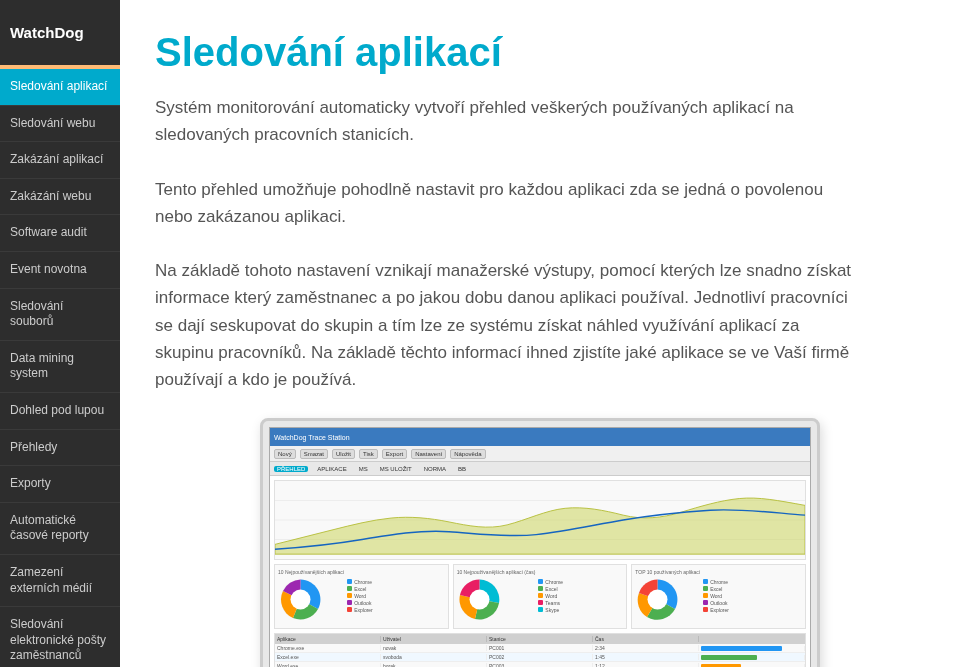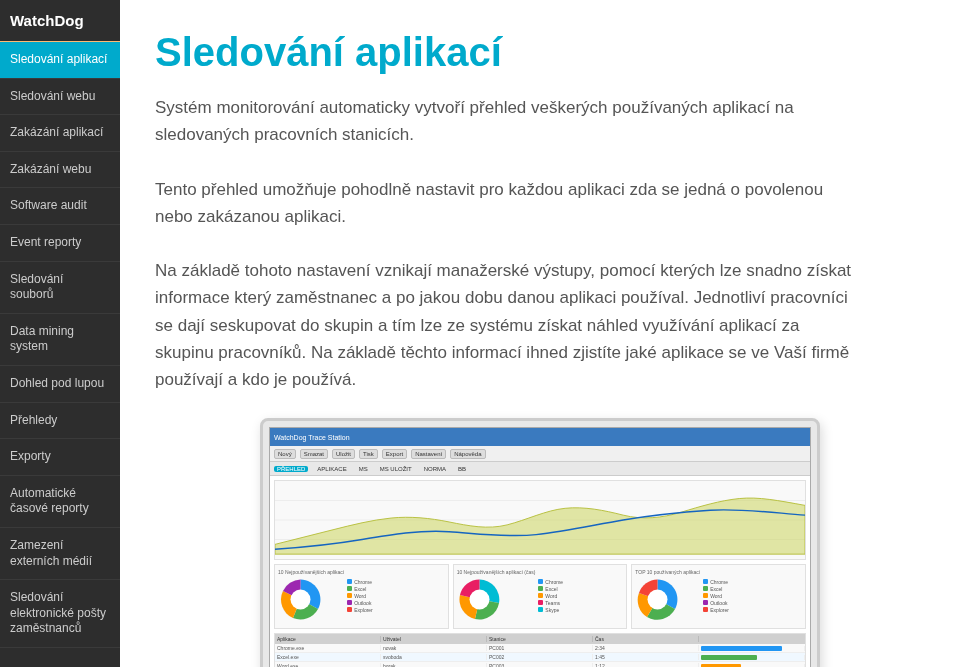--- a/index.html
+++ b/index.html
@@ -16,25 +16,25 @@
     
     #sidebar {
       width: 120px;
       min-height: 667px;
       background: #2d2d2d;
       flex-shrink: 0;
       display: flex;
       flex-direction: column;
     }
     #sidebar .brand {
-      padding: 12px 10px;
+      padding: 24px 10px;
       color: #fff;
       font-size: 15px;
       font-weight: bold;
-      border-bottom: 1px solid #fdba74;
+      border-bottom: 4px solid #fdba74;
     }
     #sidebar .nav-item {
       padding: 10px 10px;
       color: #ccc;
       font-size: 12px;
       cursor: pointer;
       border-bottom: 1px solid #3a3a3a;
       line-height: 1.3;
     }
     #sidebar .nav-item.active {
@@ -267,21 +267,21 @@
 <body>
 
 <nav id="sidebar">
   <div class="brand">WatchDog</div>
   <div id="nav-items-container">
       <div class="nav-item active">Sledování aplikací</div>
       <div class="nav-item">Sledování webu</div>
       <div class="nav-item">Zakázání aplikací</div>
       <div class="nav-item">Zakázání webu</div>
       <div class="nav-item">Software audit</div>
-      <div class="nav-item">Event reporty</div>
+      <div class="nav-item">Event novotna</div>
       <div class="nav-item">Sledování souborů</div>
       <div class="nav-item">Data mining system</div>
       <div class="nav-item">Dohled pod lupou</div>
       <div class="nav-item">Přehledy</div>
       <div class="nav-item">Exporty</div>
       <div class="nav-item">Automatické časové reporty</div>
       <div class="nav-item">Zamezení externích médií</div>
       <div class="nav-item">Sledování elektronické pošty zaměstnanců</div>
     </div>
 </nav>

